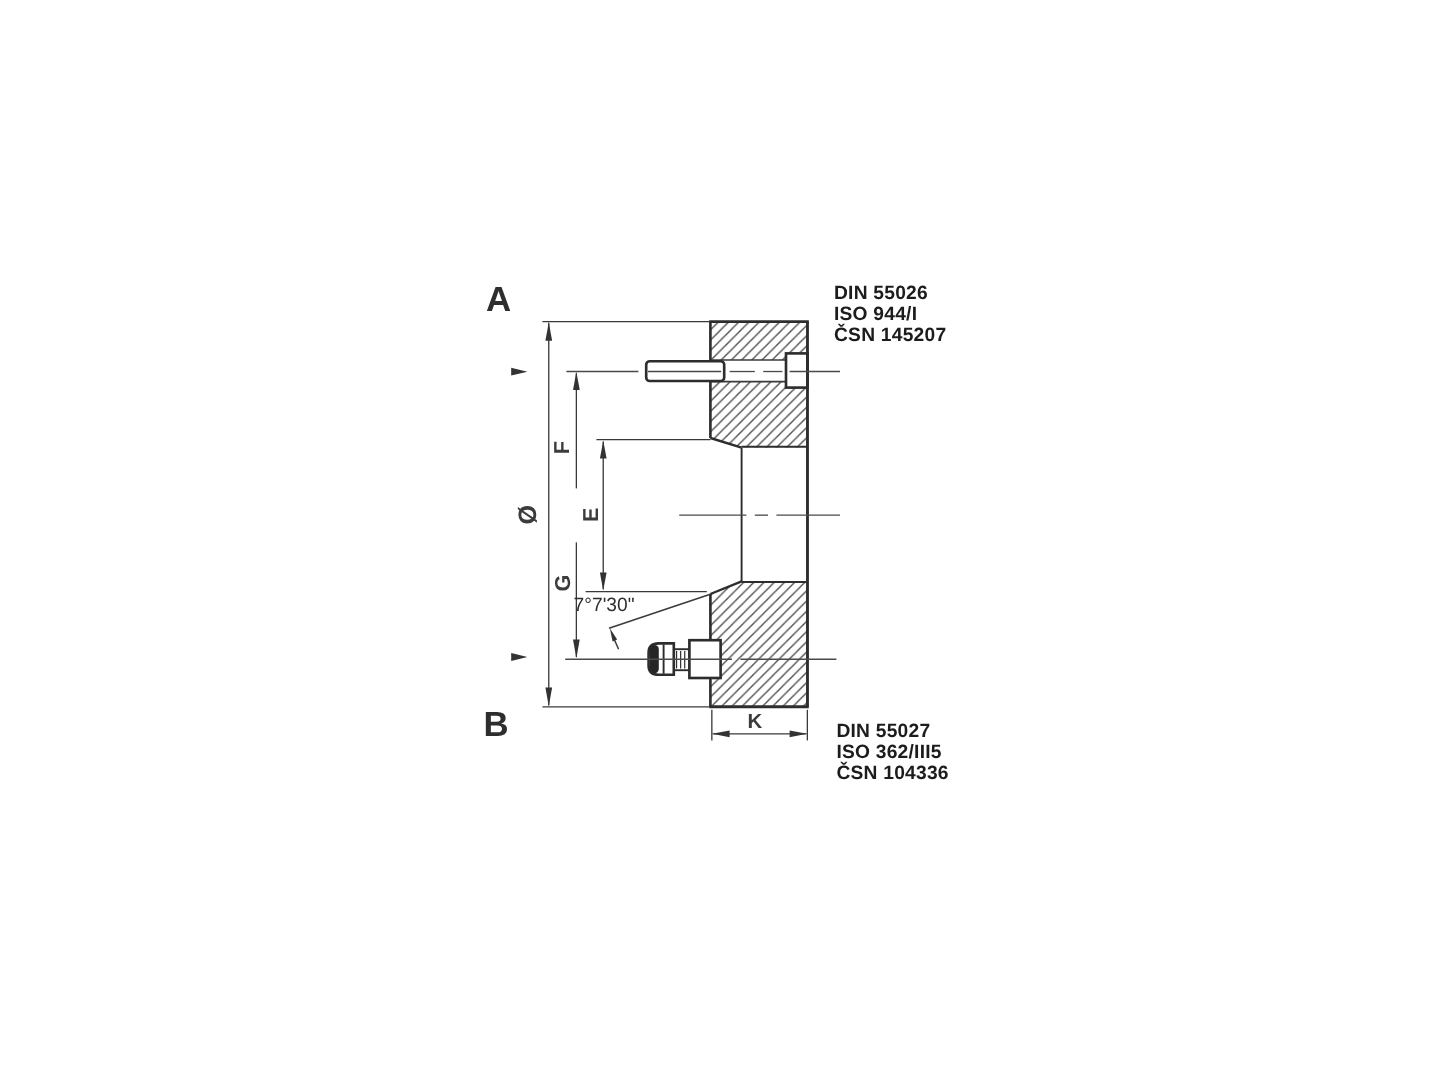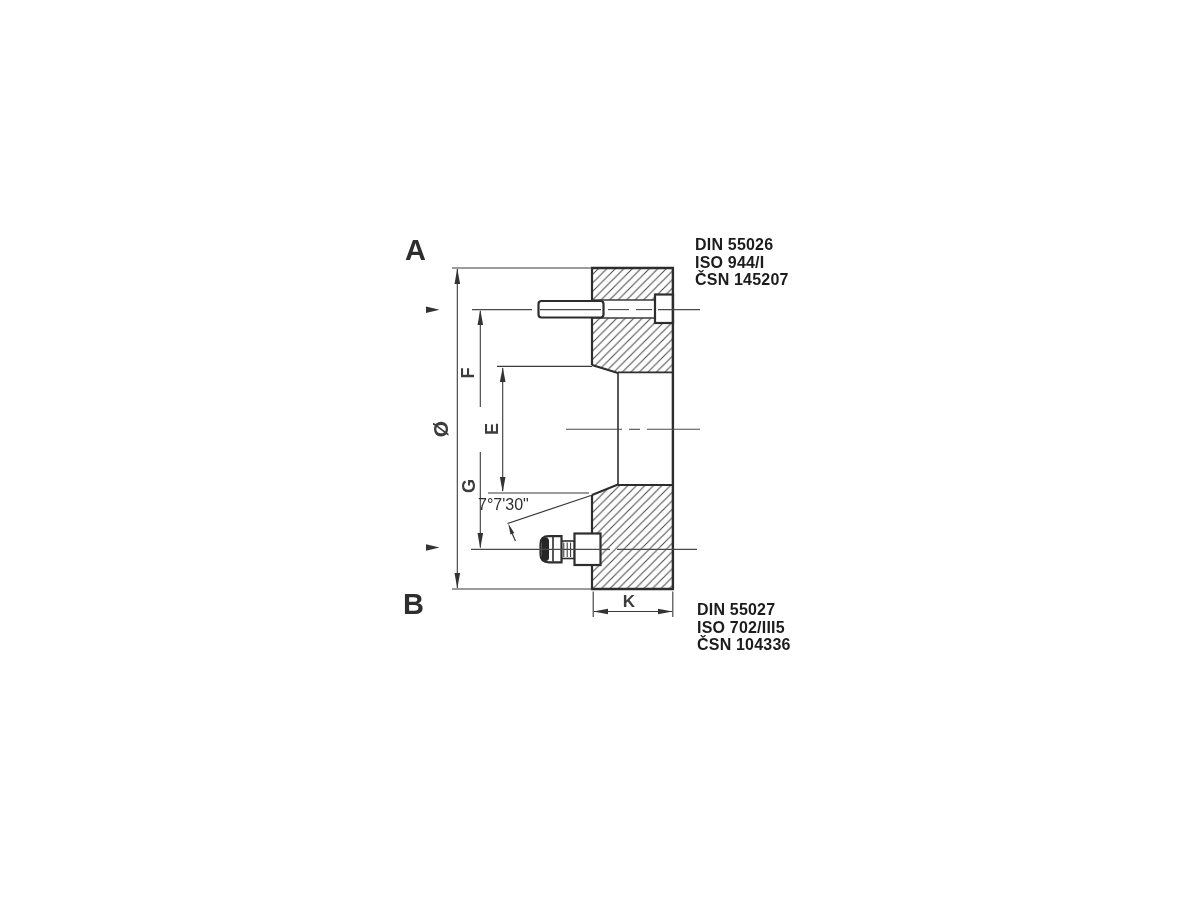--- a/index.html
+++ b/index.html
@@ -127,21 +127,21 @@
   <div class="abs view-letter" style="left:403px;top:590px;">B</div>
 
   <div class="abs std-block" style="left:695px;top:236px;">
     <span>DIN 55026</span>
     <span>ISO 944/I</span>
     <span>ČSN 145207</span>
   </div>
 
   <div class="abs std-block" style="left:697px;top:581px;margin-top:20px;">
     <span>DIN 55027</span>
-    <span>ISO 702/III5</span>
+    <span>ISO 362/III5</span>
     <span>ČSN 104336</span>
   </div>
 
   <div class="abs dim-label rot" style="left:424px;top:412px;font-size:21px;">Ø</div>
 
   <div class="abs dim-label rot" style="left:451px;top:356px;font-size:18px;">F</div>
 
   <div class="abs dim-label rot" style="left:475px;top:412px;font-size:18px;">E</div>
 
   <div class="abs dim-label rot" style="left:452px;top:469px;font-size:18px;">G</div>

